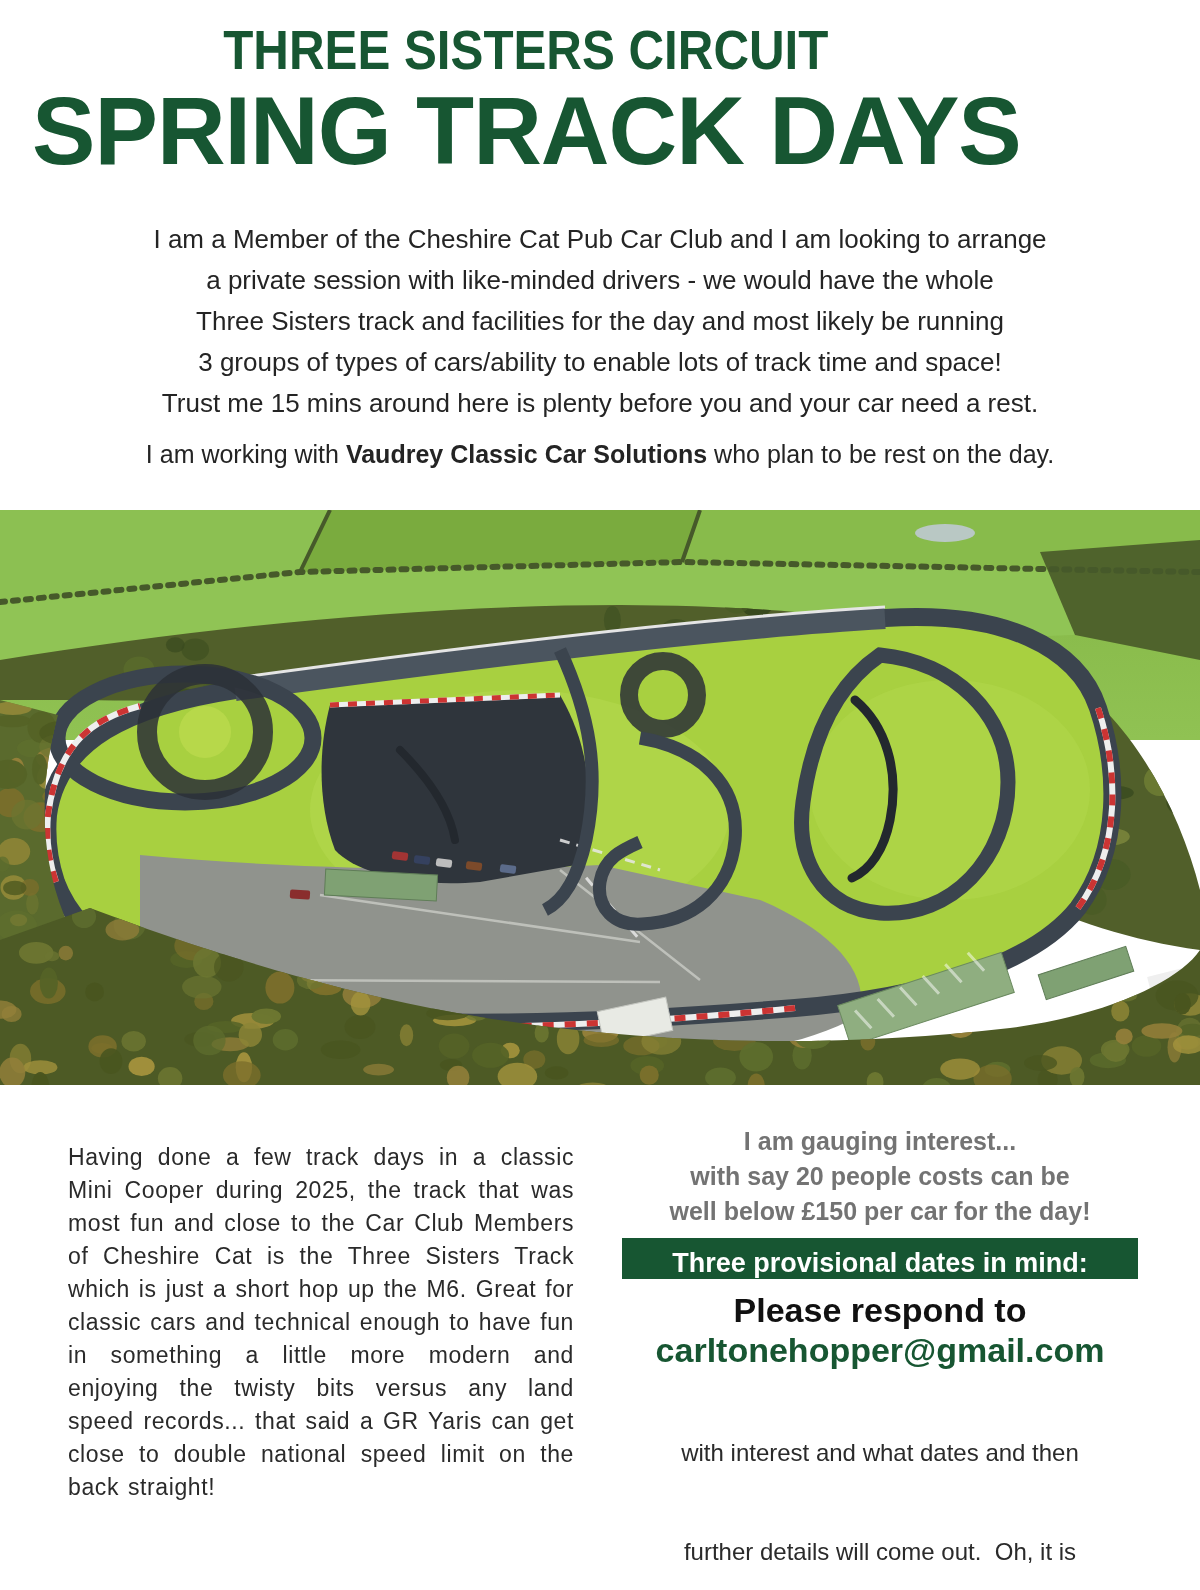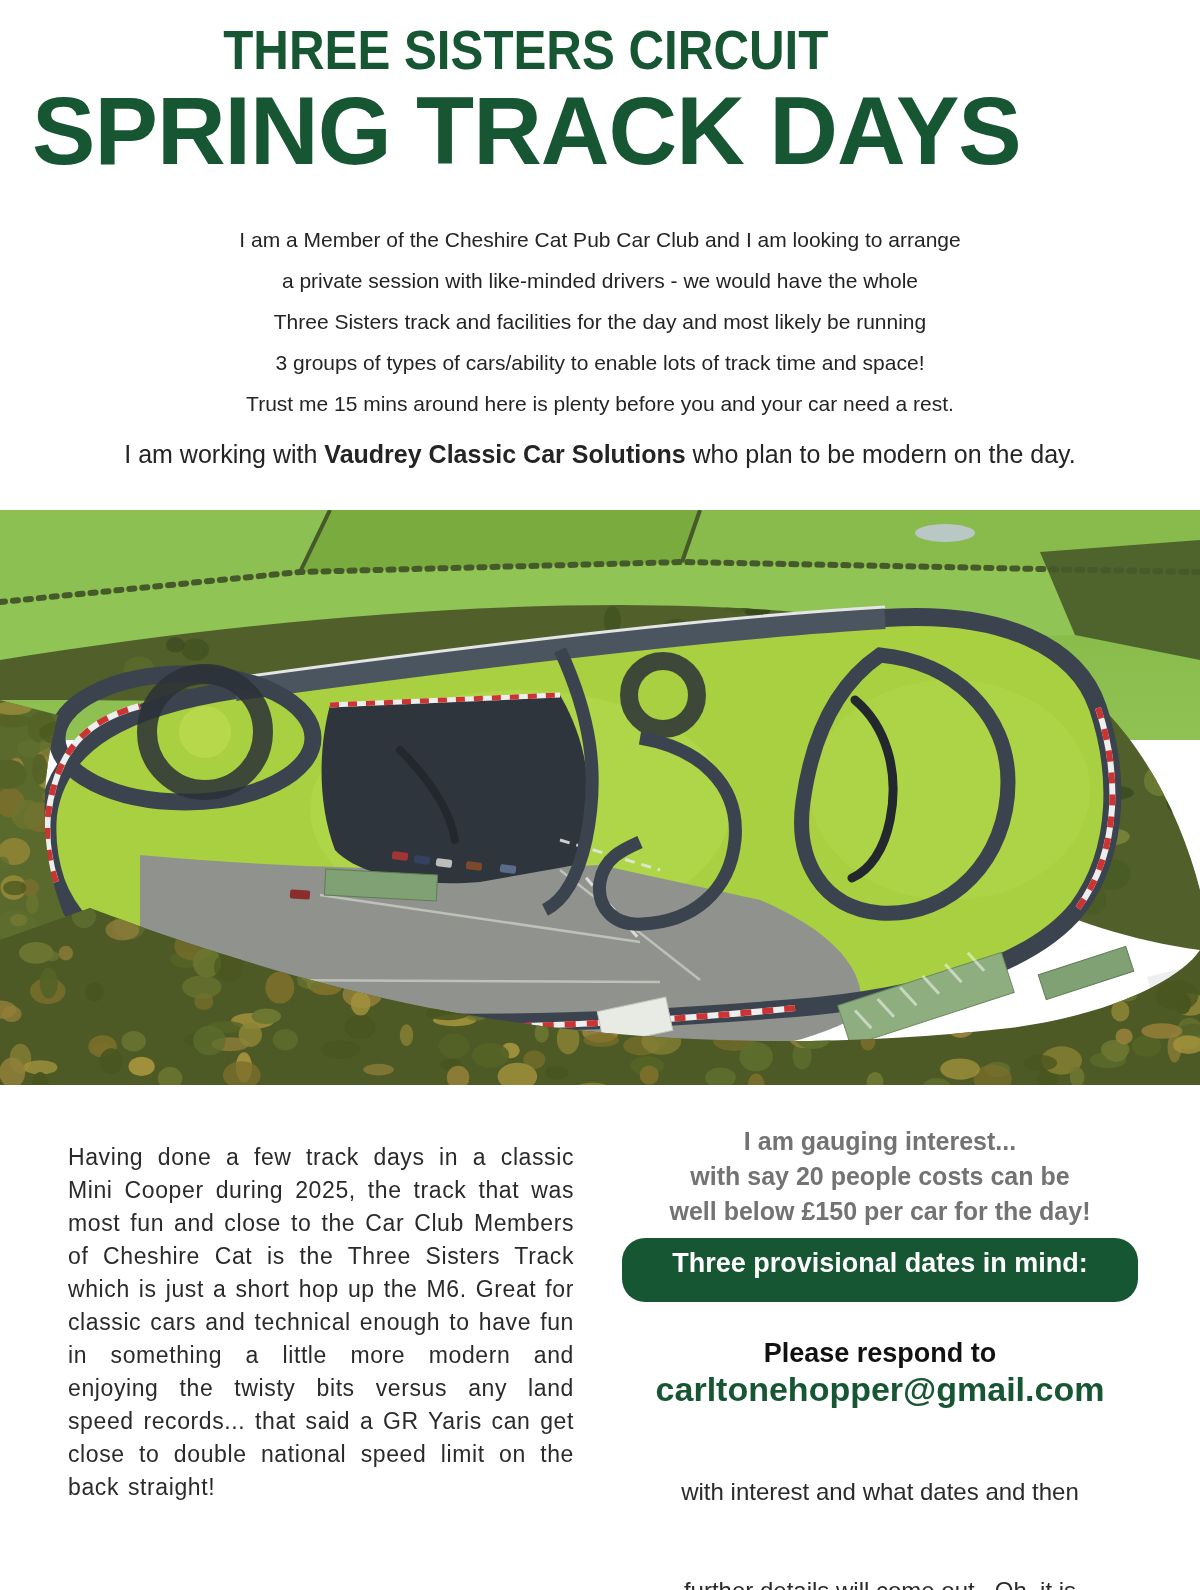--- a/index.html
+++ b/index.html
@@ -12,37 +12,37 @@
 
   
   .hdr{position:absolute;top:22px;left:0;width:1052px;text-align:center;}
   .title1{display:inline-block;font-weight:bold;font-size:56px;line-height:1;color:var(--green);
           letter-spacing:0px;transform:scaleX(0.88);transform-origin:center;white-space:nowrap;}
   .title2{display:inline-block;font-weight:bold;font-size:97px;line-height:1;color:var(--green);
           letter-spacing:-1px;transform:scaleX(0.98);transform-origin:center;white-space:nowrap;margin-top:4px;}
 
   
   .intro{position:absolute;top:219px;left:0;width:1200px;text-align:center;
-         font-size:21px;line-height:41px;color:#242424;}
+         font-size:26px;line-height:41px;color:#242424;}
   .partner{position:absolute;top:440px;left:0;width:1200px;text-align:center;font-size:25px;color:#242424;}
   .partner b{font-weight:bold;}
 
   
   .photo{position:absolute;top:510px;left:0;width:1200px;height:575px;display:block;}
 
   
   .leftcol{position:absolute;top:1141px;left:68px;width:506px;
            font-size:23px;line-height:33px;letter-spacing:0.6px;word-spacing:2px;
            text-align:justify;color:#2a2a2a;}
   .rightcol{position:absolute;top:1124px;left:622px;width:516px;text-align:center;}
   .gauge{font-weight:bold;font-size:25px;line-height:35px;color:#737373;}
   .banner{margin-top:9px;background:var(--green);color:#ffffff;font-weight:bold;
-          font-size:27px;padding:10px 0 23px 0;border-radius:23px;}
+          font-size:27px;padding:10px 0 0 0;}
   .dates{margin-top:11px;color:var(--green);font-weight:bold;font-size:27px;}
-  .respond{margin-top:36px;font-weight:bold;font-size:27px;color:#111;}
+  .respond{margin-top:12px;font-weight:bold;font-size:34px;color:#111;}
   .email{display:inline-block;margin-top:1px;color:var(--green);font-weight:bold;font-size:34px;
          letter-spacing:0px;text-decoration:none;cursor:pointer;}
   .followup{font-size:24px;line-height:33px;color:#2a2a2a;white-space:pre-wrap;}
 </style>
 </head>
 <body>
 
 <div class="page">
 
   <div class="hdr">
@@ -51,21 +51,21 @@
   </div>
 
   <div class="intro">
     <div>I am a Member of the Cheshire Cat Pub Car Club and I am looking to arrange</div>
     <div>a private session with like-minded drivers - we would have the whole</div>
     <div>Three Sisters track and facilities for the day and most likely be running</div>
     <div>3 groups of types of cars/ability to enable lots of track time and space!</div>
     <div>Trust me 15 mins around here is plenty before you and your car need a rest.</div>
   </div>
 
-  <div class="partner"><span>I am working with </span><b>Vaudrey Classic Car Solutions</b><span> who plan to be modern on the day.</span></div>
+  <div class="partner"><span>I am working with </span><b>Vaudrey Classic Car Solutions</b><span> who plan to be rest on the day.</span></div>
 
   <svg class="photo" viewBox="0 0 1200 575" role="img" aria-label="Aerial photograph of the Three Sisters race circuit: dark tarmac loops and skid circles set in bright green grass, surrounded by autumn woodland, paddock area with sheds and parked cars, and farm fields beyond">
     <defs>
       <clipPath id="clipBand">
         <path d="M0,150 C200,118 420,95 620,95 C820,96 960,115 1060,165 C1130,205 1180,300 1200,380 L1200,440 C1090,425 990,380 935,325 C845,235 700,182 520,188 C340,194 120,190 0,190 Z"></path>
       </clipPath>
       <clipPath id="clipBottom">
         <path d="M0,430 L90,398 C180,432 300,472 430,498 C620,535 820,540 1010,518 C1110,505 1180,470 1200,440 L1200,575 L0,575 Z"></path>
       </clipPath>
       <clipPath id="clipLeft">

